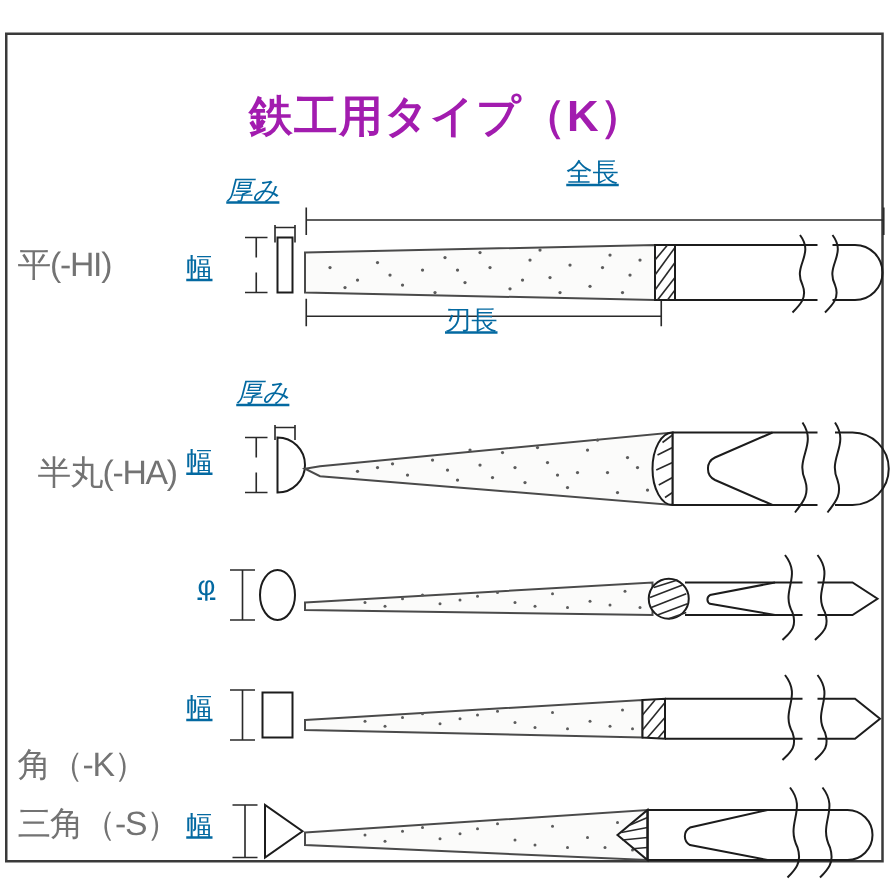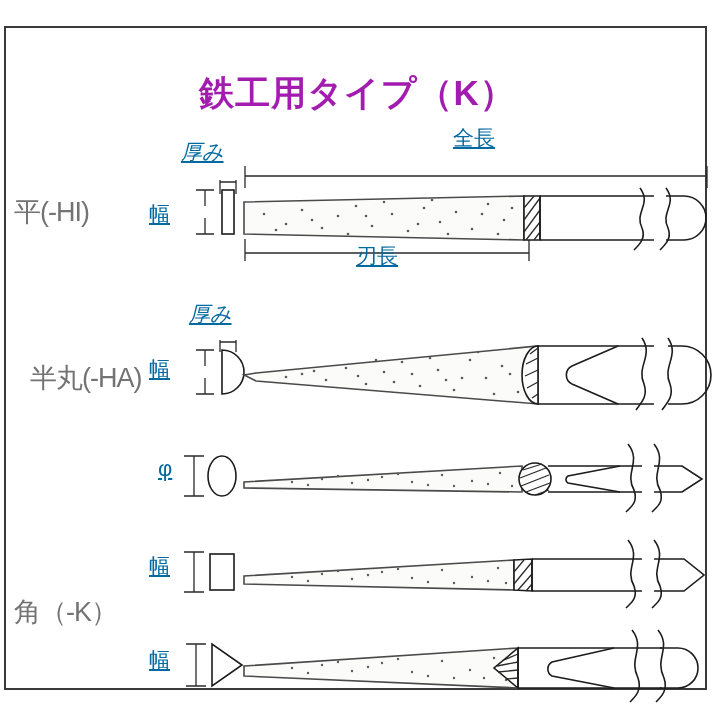--- a/index.html
+++ b/index.html
@@ -320,20 +320,21 @@
       <path class="stroke" d="M290 15 H400 M290 47 H400"></path>
       <path class="stroke" d="M290 15 V47"></path>
 
       <path class="stroke" d="M386 -4 C400 14 382 24 392 42 C396 54 390 58 384 64"></path>
       <path class="stroke" d="M412 -4 C426 14 408 24 418 42 C422 54 416 58 410 64"></path>
 
       <path class="stroke" d="M412 15 H442 L462 31 L442 47 H412"></path>
     </svg>
   </div>
 
+  <div class="row-label" style="left:8px; top:613px;">三角（-S）</div>
 
   <div class="dimtext" style="left:143px; top:618px;">幅</div>
 
   <div class="xsec" style="left:176px; top:606px;">
     <svg width="65" height="60" viewBox="0 0 65 60">
       <path class="stroke-thin" d="M4 10 H24 M4 52 H24 M14 10 V52"></path>
       <path class="plain-fill" d="M30 10 L30 52 L60 31 Z"></path>
     </svg>
   </div>
 

